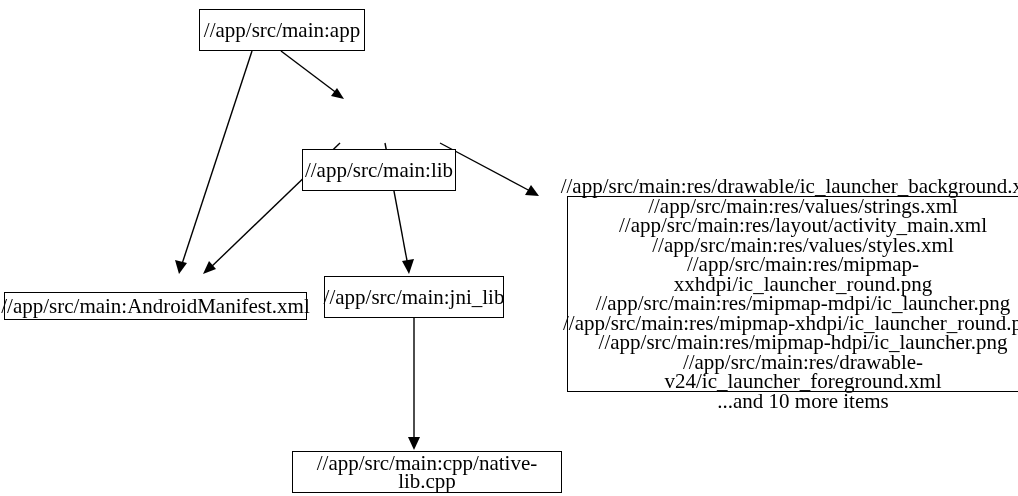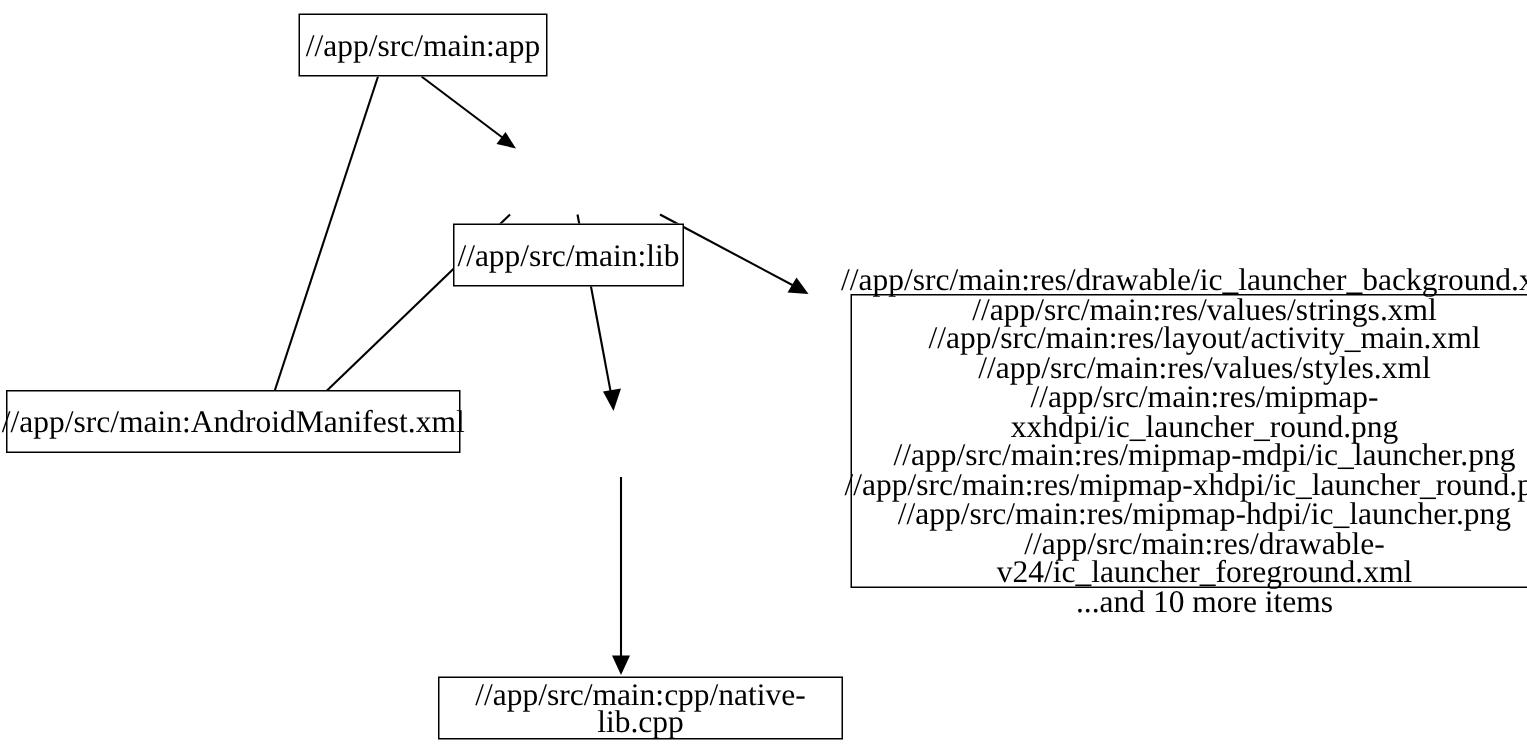--- a/index.html
+++ b/index.html
@@ -79,24 +79,27 @@
   </svg>
 
   <div class="node" style="left:199px; top:9px; width:166px; height:42px;">
     <span>//app/src/main:app</span>
   </div>
 
   <div class="node" style="left:302px; top:101px; width:154px; height:42px;margin-top:48px;">
     <span>//app/src/main:lib</span>
   </div>
 
-  <div class="node" style="left:4px; top:260px; width:303px; height:42px;">
+  <div class="node" style="left:4px; top:292px; width:303px; height:28px;">
     <span>//app/src/main:AndroidManifest.xml</span>
   </div>
 
+  <div class="node" style="left:324px; top:276px; width:180px; height:42px;">
+    <span>//app/src/main:jni_lib</span>
+  </div>
 
   <div class="node node-multiline" style="left:531px; top:196px; width:472px; height:196px;">
     <span>//app/src/main:res/drawable/ic_launcher_background.xml
 //app/src/main:res/values/strings.xml
 //app/src/main:res/layout/activity_main.xml
 //app/src/main:res/values/styles.xml
 //app/src/main:res/mipmap-xxhdpi/ic_launcher_round.png
 //app/src/main:res/mipmap-mdpi/ic_launcher.png
 //app/src/main:res/mipmap-xhdpi/ic_launcher_round.png
 //app/src/main:res/mipmap-hdpi/ic_launcher.png

